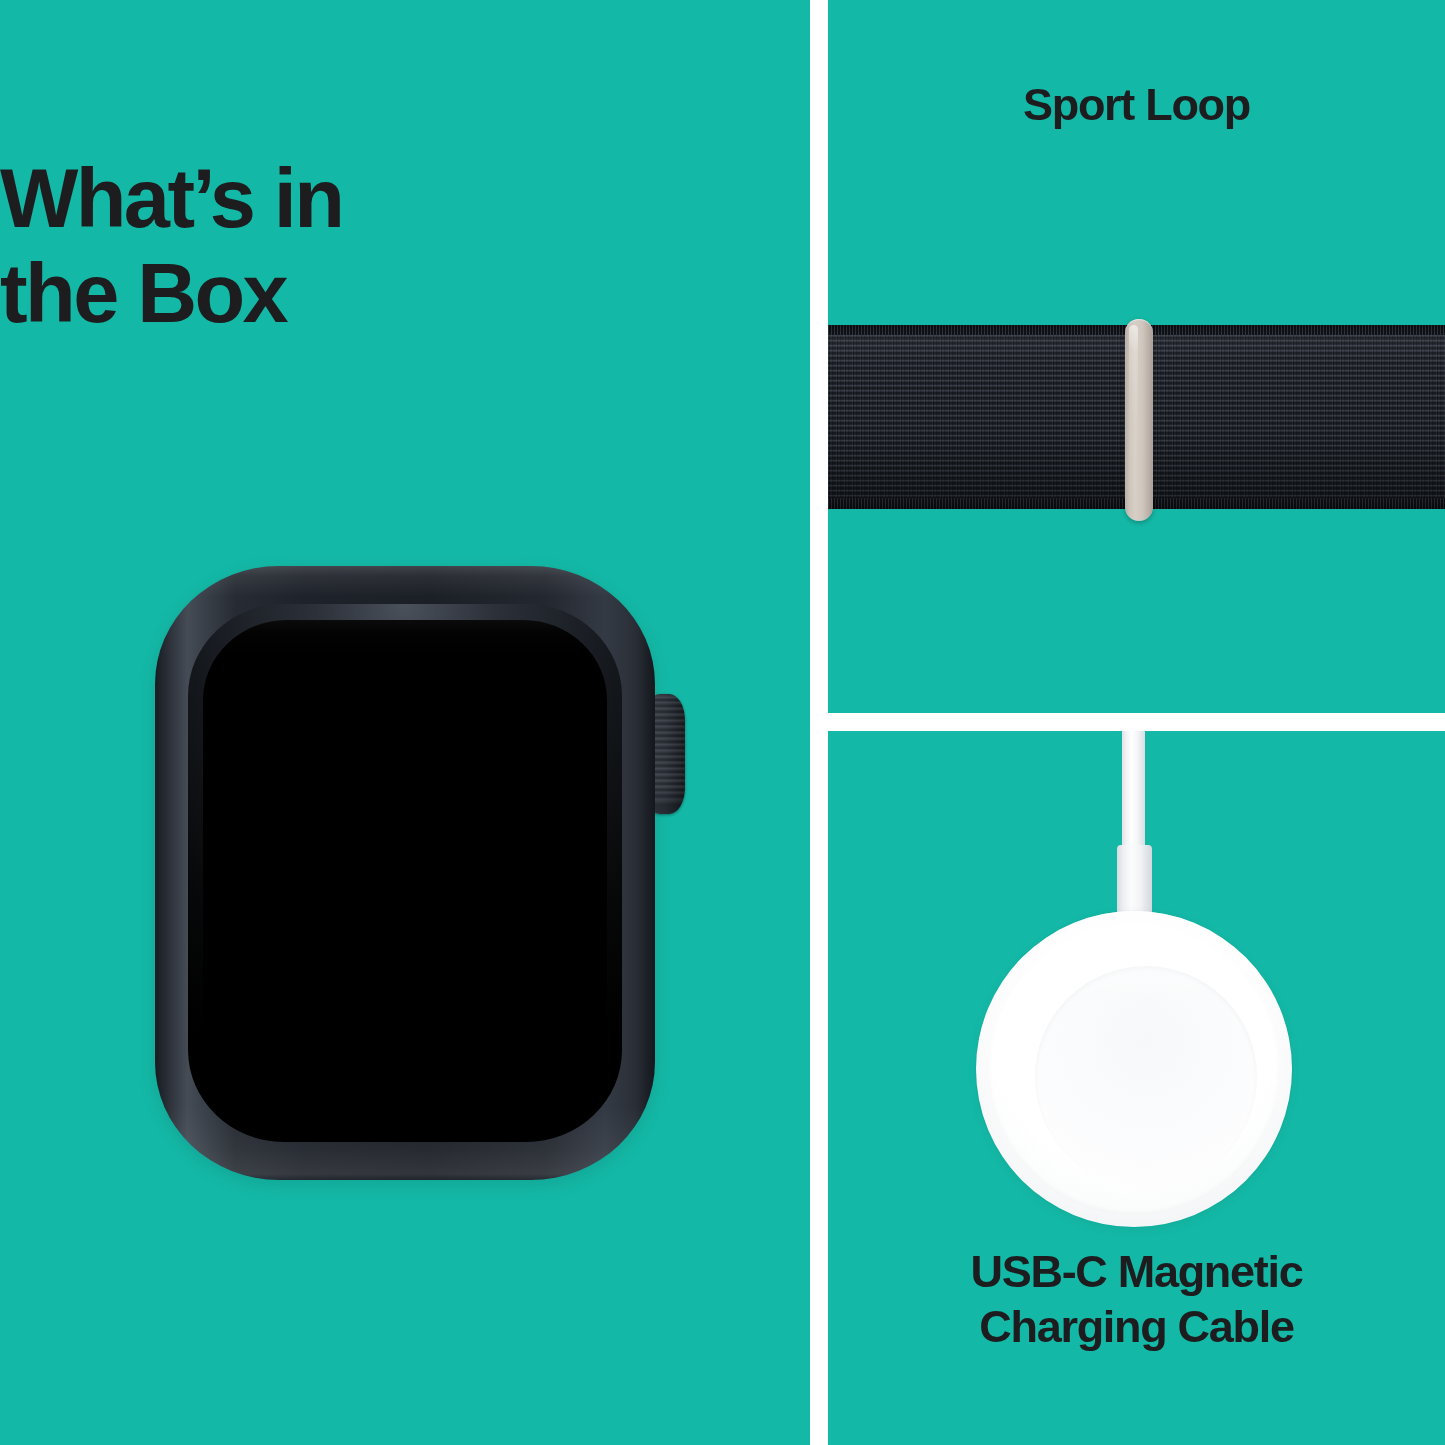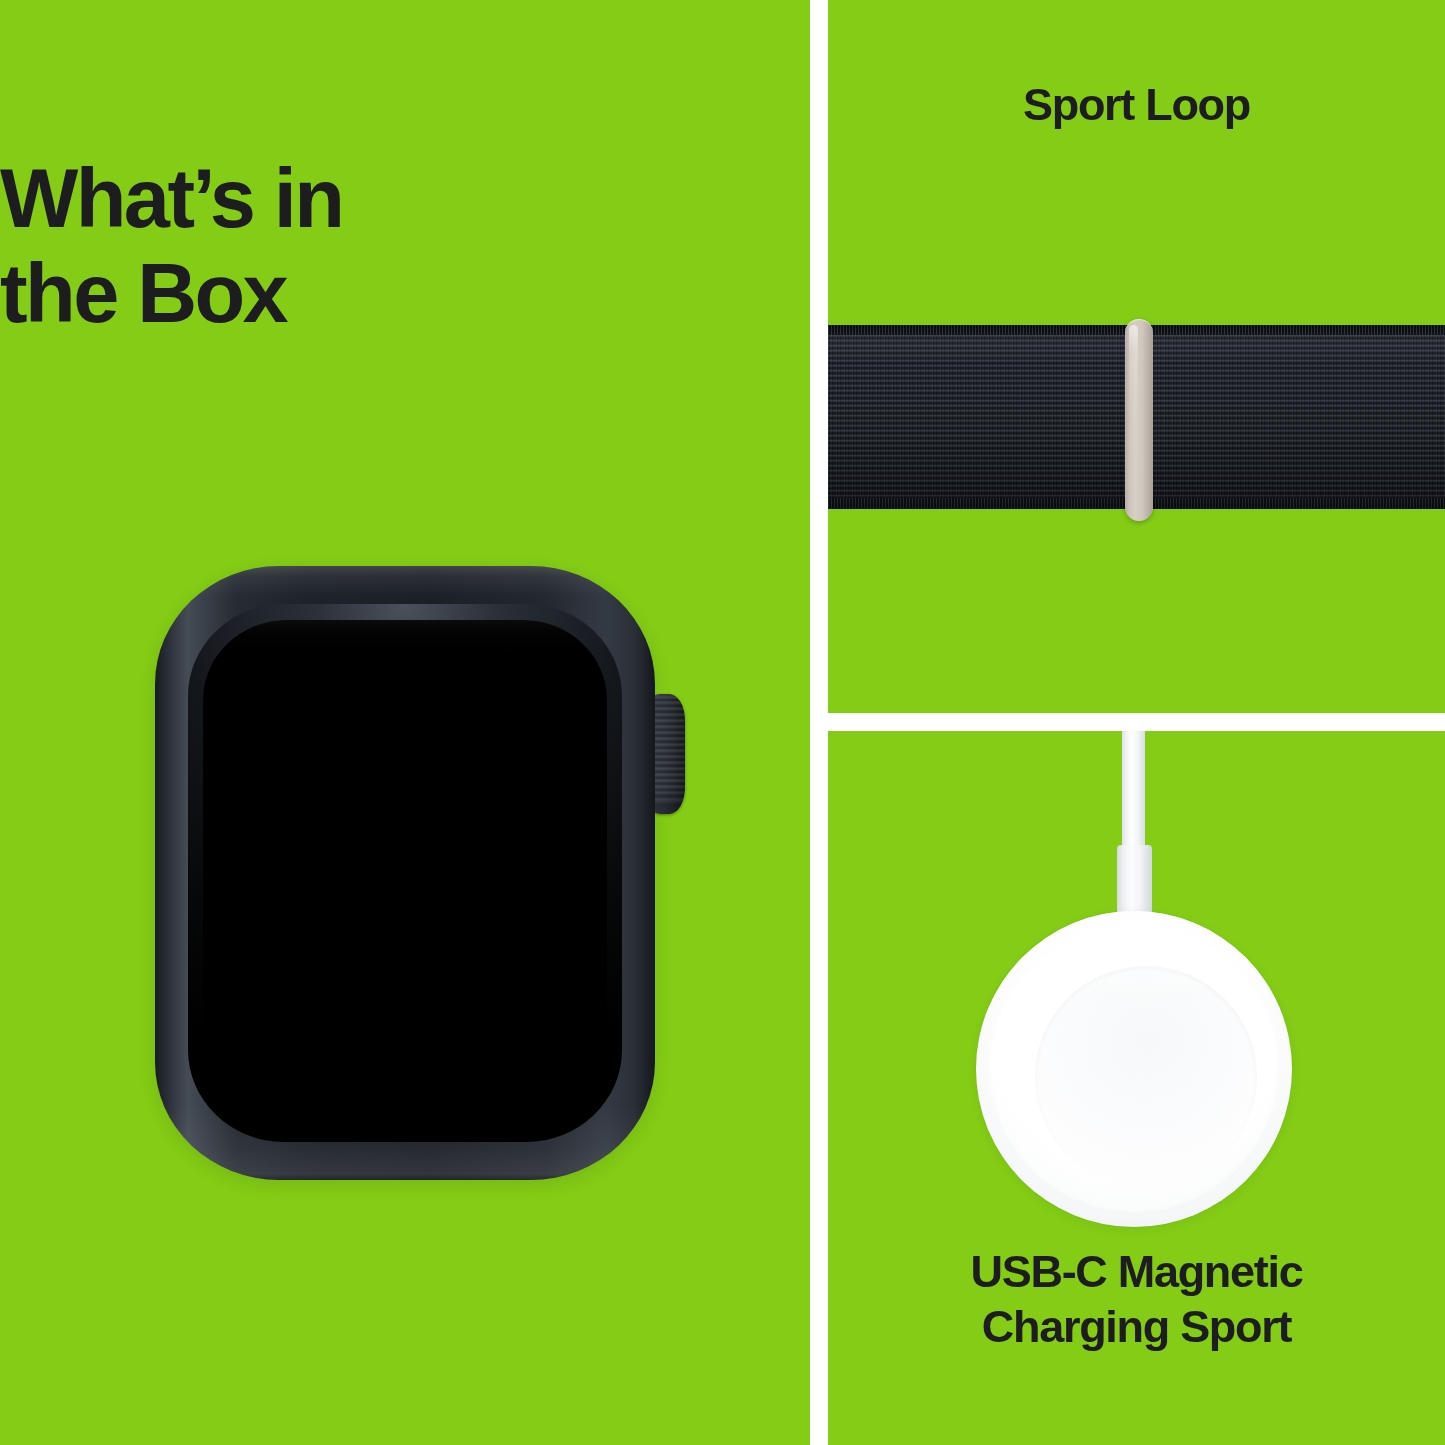--- a/index.html
+++ b/index.html
@@ -17,21 +17,21 @@
     position: relative;
     width: 1445px;
     height: 1445px;
     background: #ffffff;
     overflow: hidden;
   }
 
   
   .panel {
     position: absolute;
-    background: #84cc16;
+    background: #14b8a6;
     overflow: hidden;
   }
   .panel-box   { left: 0px;   top: 0px;   width: 810px; height: 1445px; }
   .panel-loop  { left: 828px; top: 0px;   width: 617px; height: 713px; }
   .panel-cable { left: 828px; top: 731px; width: 617px; height: 714px; }
 
   
   .box-title {
     position: absolute;
     left: 0;
@@ -470,17 +470,17 @@
     <div class="strain"></div>
 
     <div class="puck-outer">
       <div class="puck-ring">
         <div class="puck-inner"></div>
       </div>
       <div class="puck-gloss"></div>
     </div>
 
     <div class="cable-title">USB-C Magnetic
-Charging Sport</div>
+Charging Cable</div>
 
   </div>
 
 </div>
 
 </body></html>

